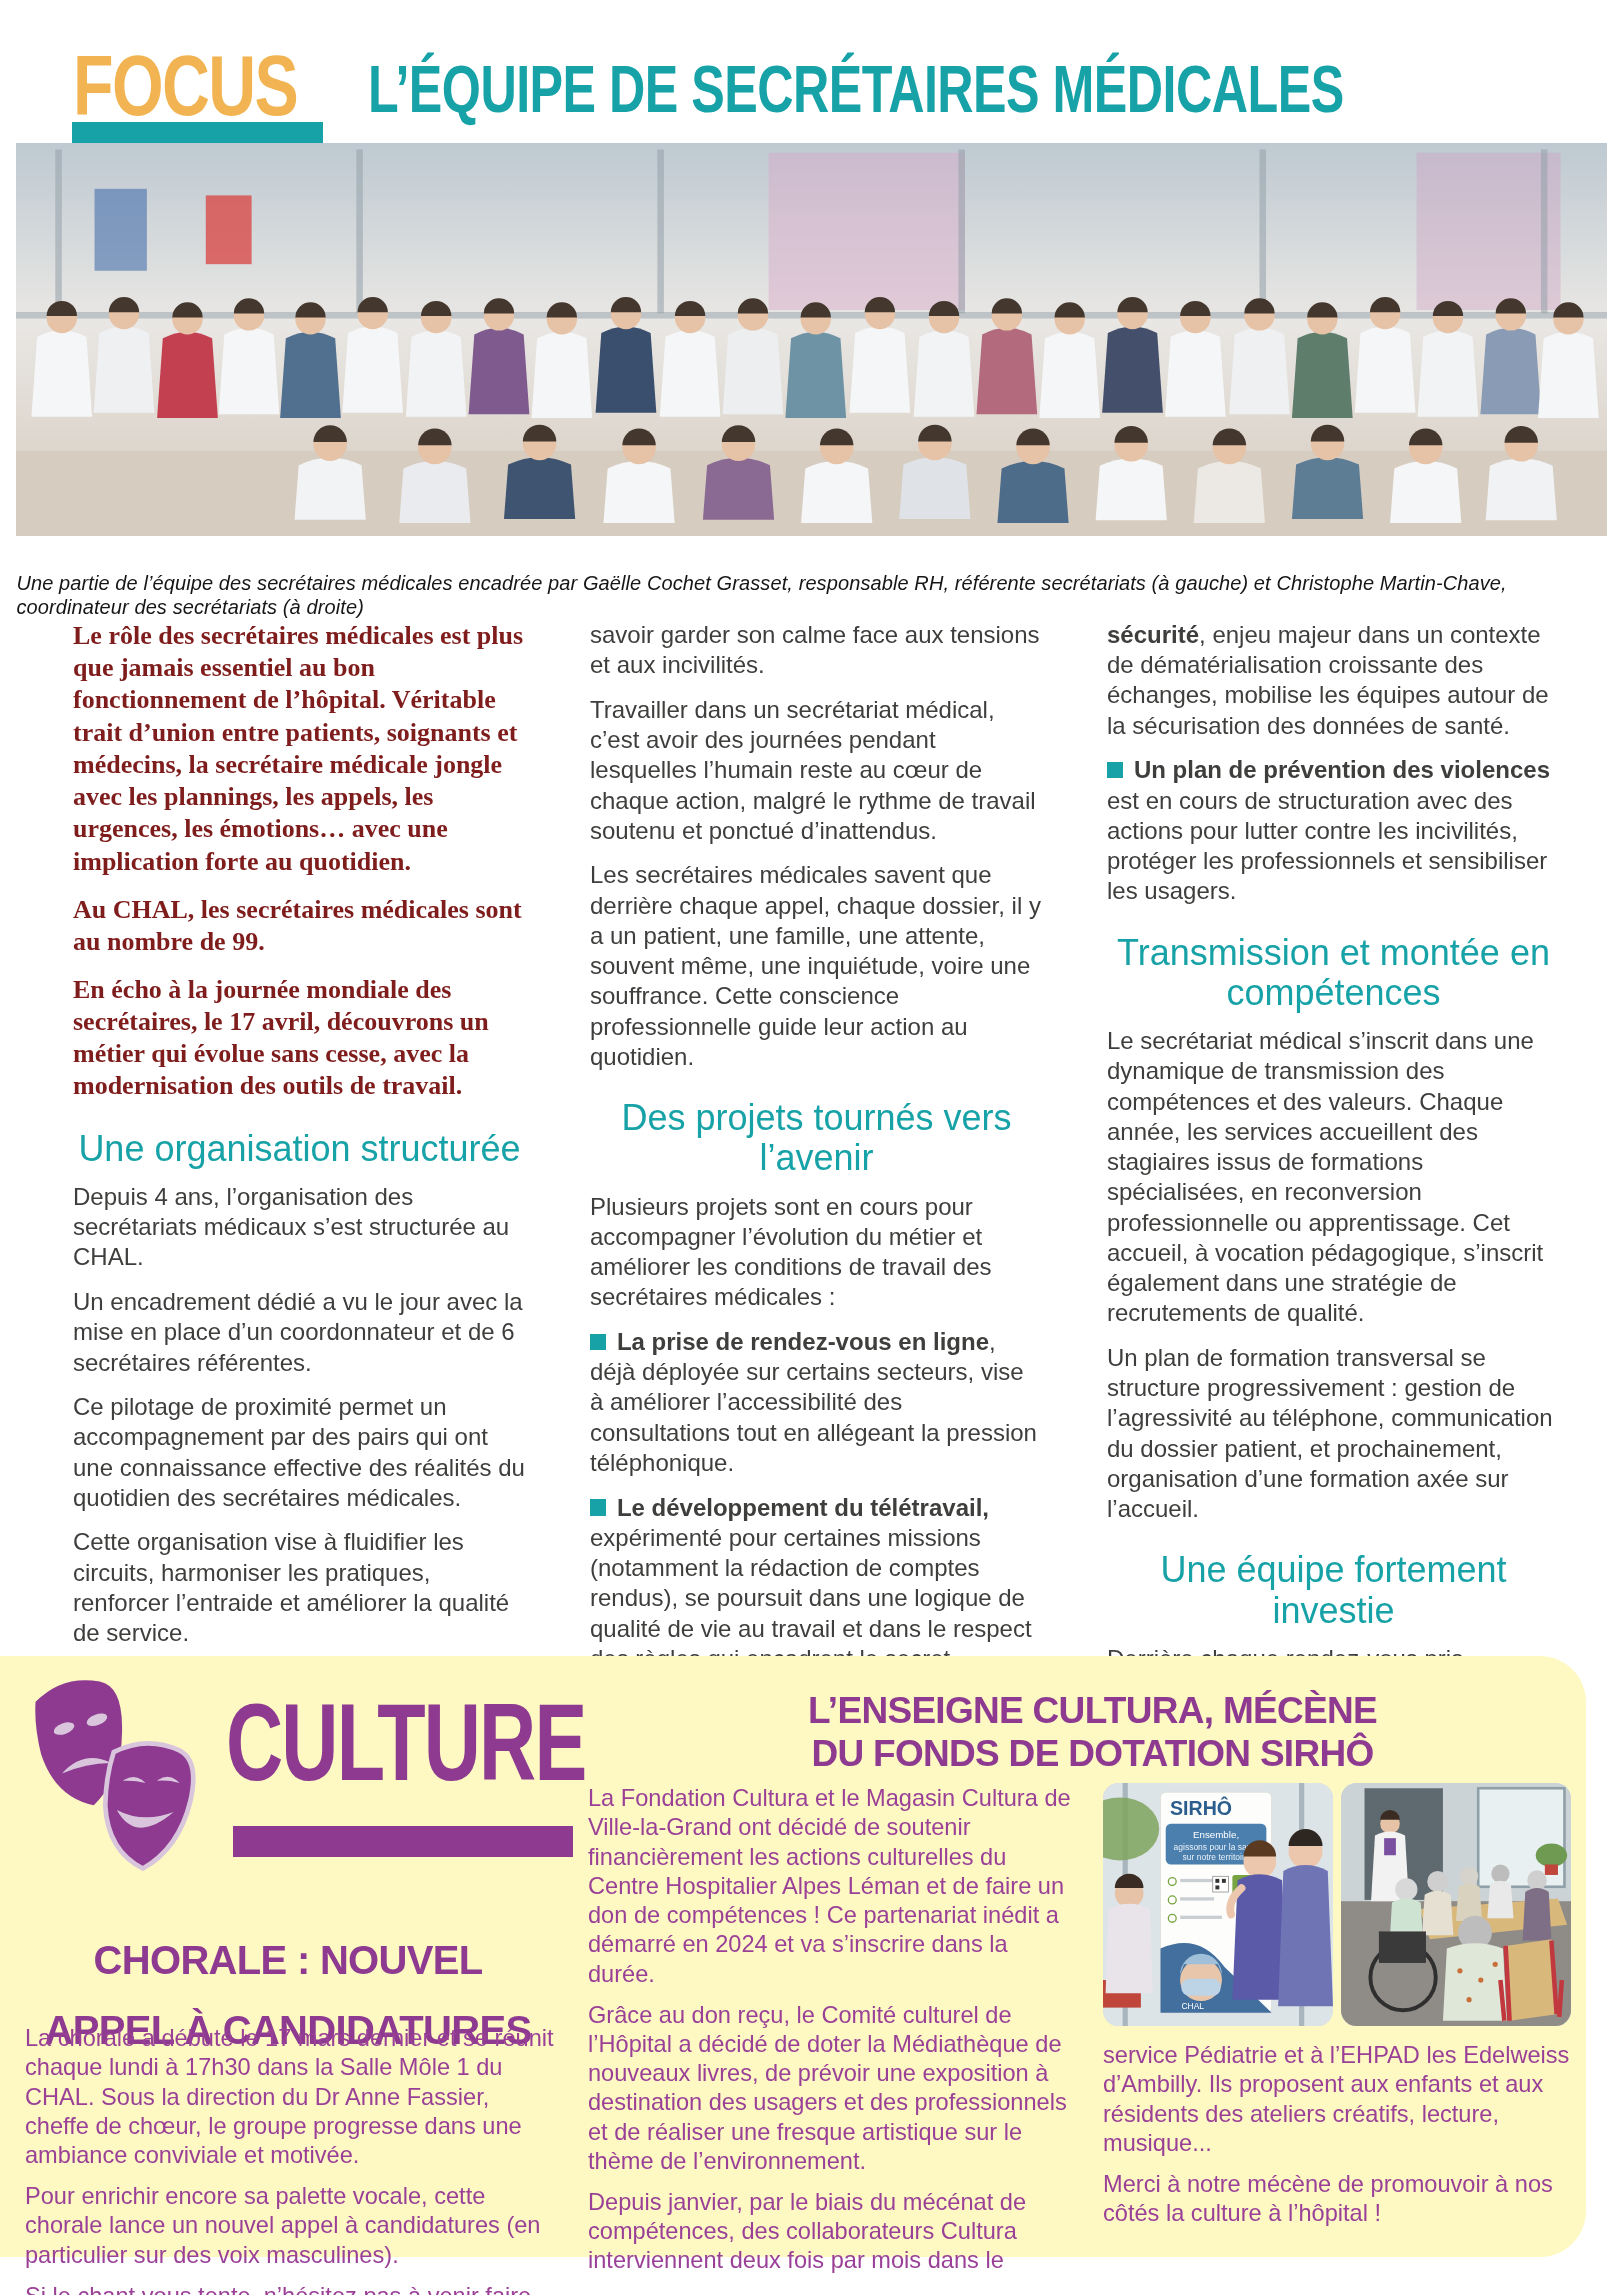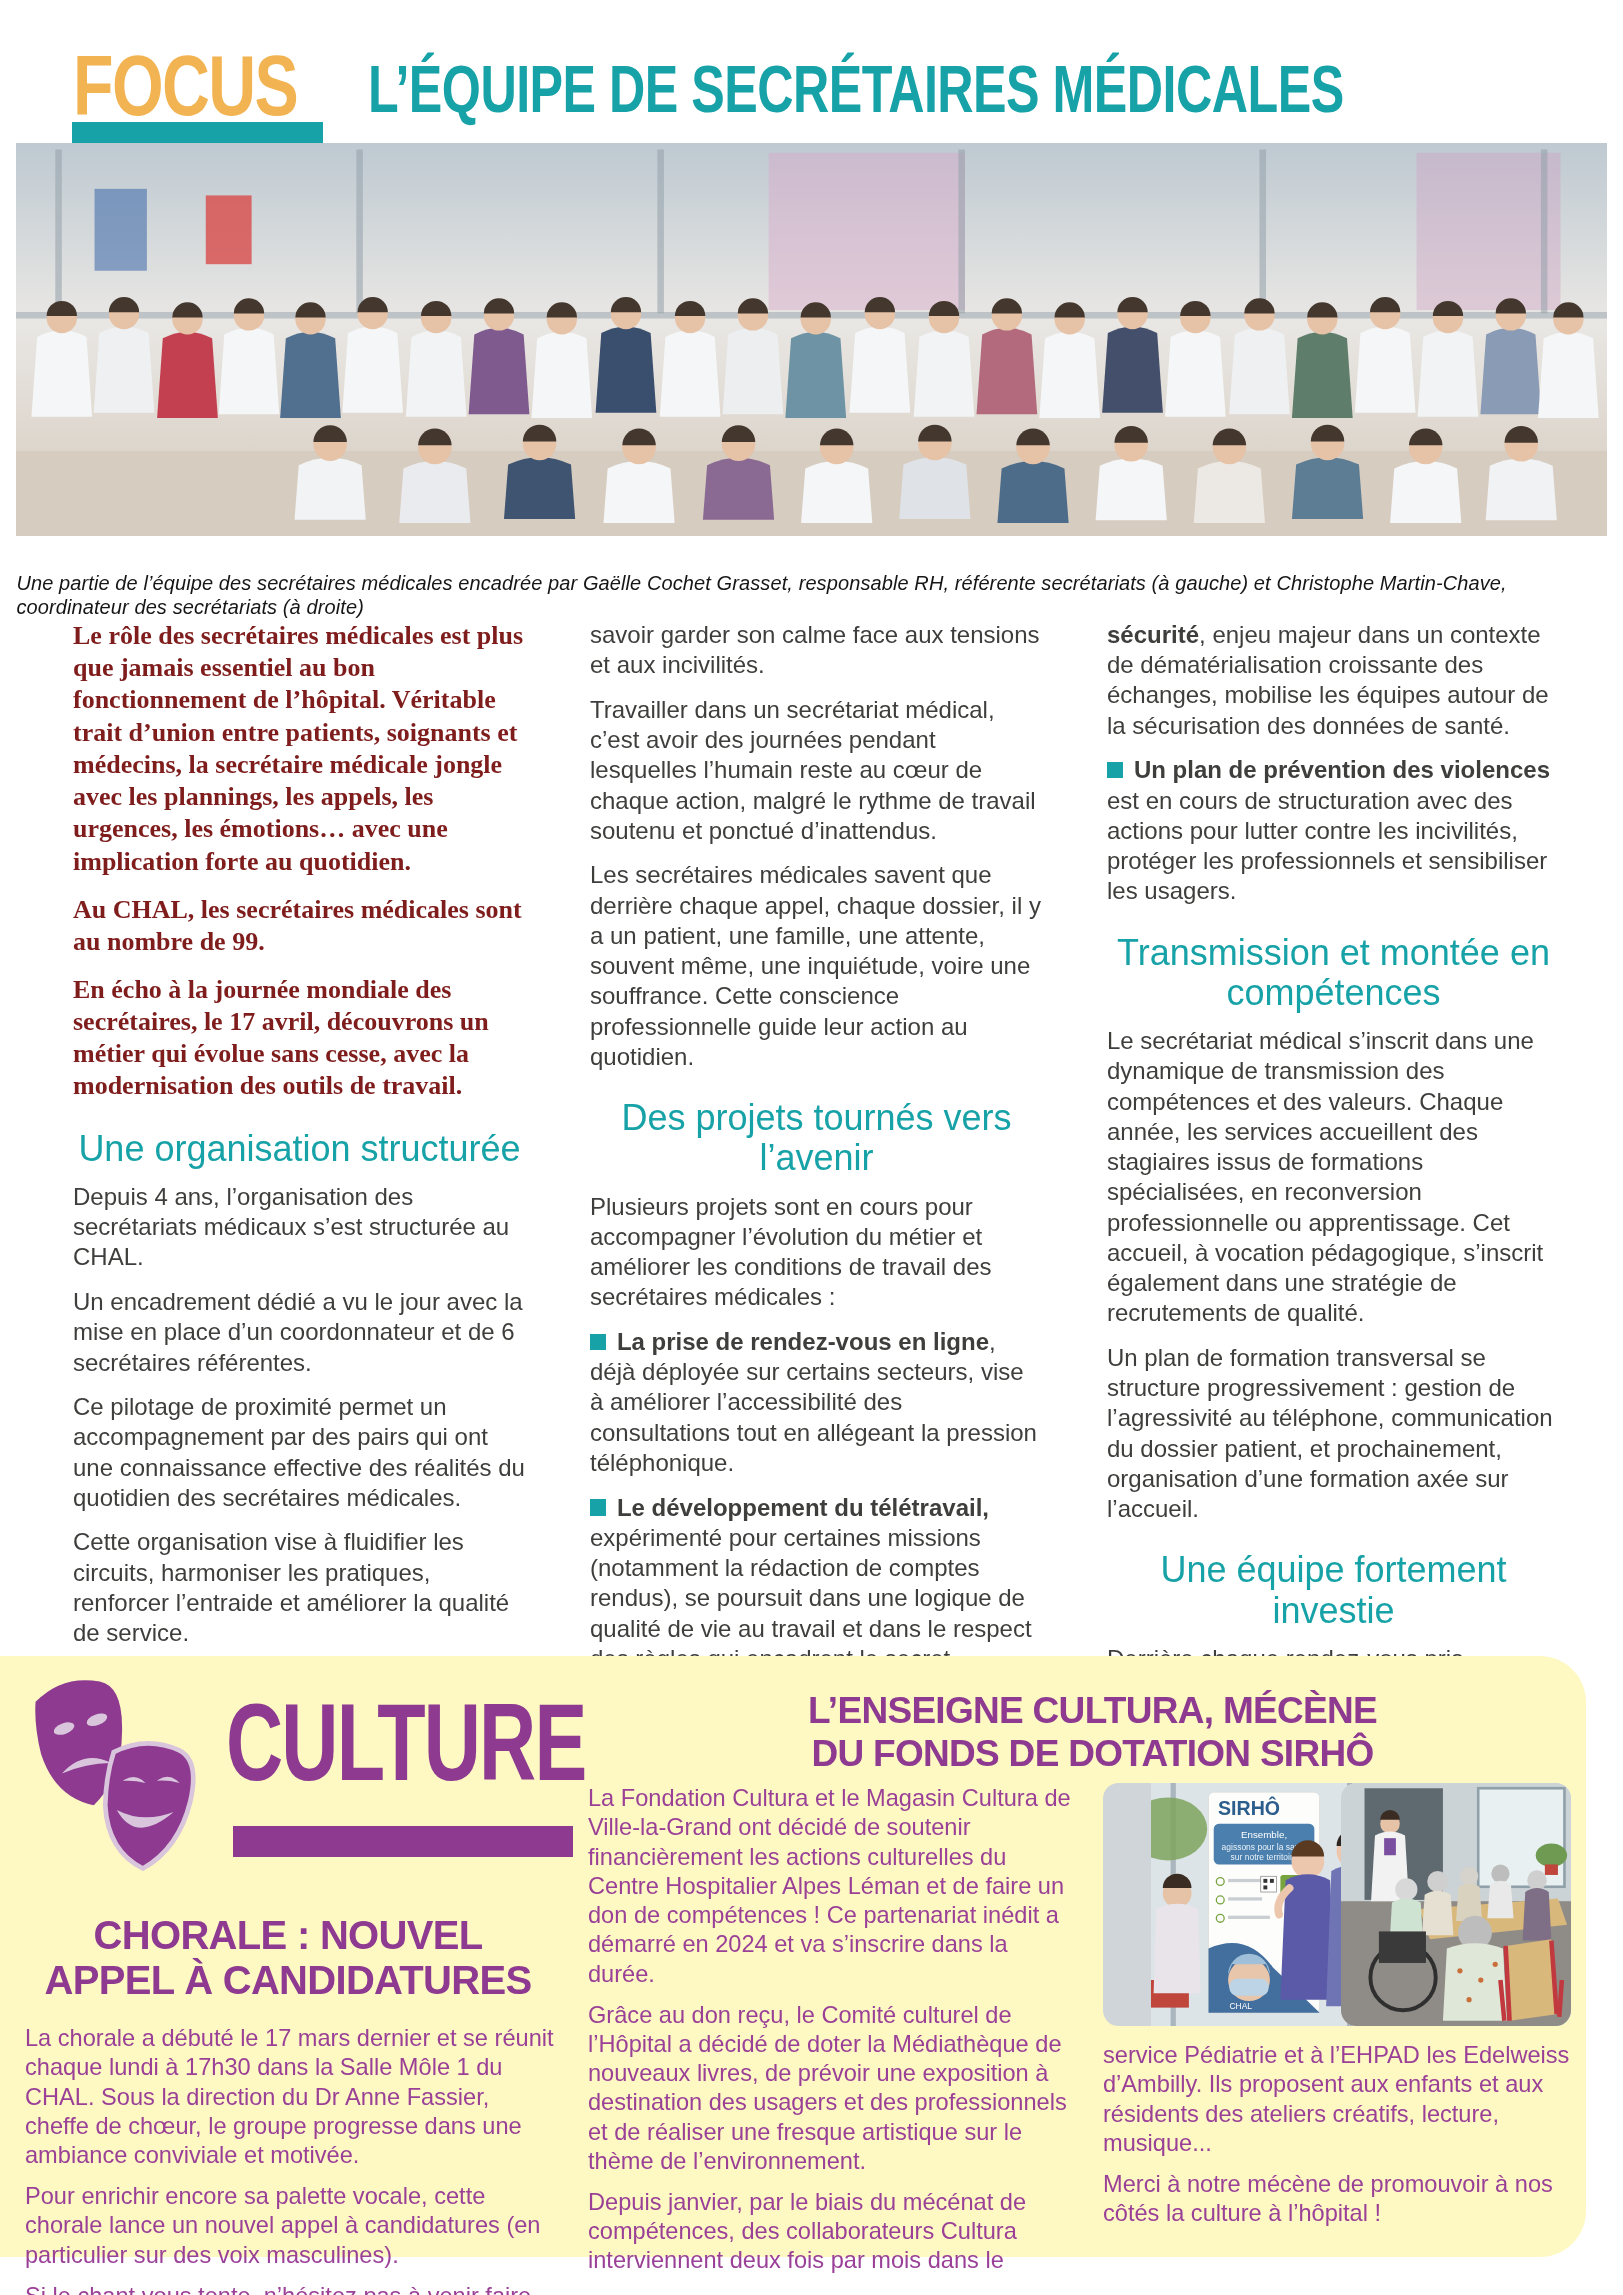--- a/index.html
+++ b/index.html
@@ -32,21 +32,21 @@
 
   
   .culture{left:0;top:1656px;width:1586px;height:601px;background:#fef9c3;
            border-radius:0 46px 46px 0;}
   .masks{left:19.6px;top:13px;width:203px;height:222px;}
   .culture-word{left:226px;top:31px;font-size:110px;font-weight:600;color:#8d3a90;line-height:1;
                 transform:scaleX(.72);transform-origin:left top;letter-spacing:-2.6px;}
   .culture-underline{left:233px;top:170px;width:340px;height:31px;background:#8d3a90;}
   .chorale-title{left:6.5px;top:257px;width:563px;text-align:center;color:#8d3a90;
                  font-weight:700;font-size:40px;line-height:1.12;letter-spacing:-0.7px;}
-  .chorale-title span{display:block;}
+  .chorale-title span{display:block;margin-top:25px;}
   .chorale-text{left:25px;top:368px;width:531px;}
   .purple-p{margin:0 0 11.8px 0;font-size:23.6px;line-height:1.24;color:#9a4097;}
   .cultura-head{left:576px;top:18.3px;width:1001px;text-align:center;color:#8d3a90;
                 font-weight:700;font-size:37px;line-height:1.16;letter-spacing:-0.7px;}
   .cultura-head span{display:block;}
   .cultura-text{left:588px;top:128px;width:489px;}
   .photo-card{top:127px;width:230px;height:243px;border-radius:15.7px;overflow:hidden;background:#cfd5d8;}
   .photo-1{left:1103px;} .photo-2{left:1341px;}
   .photo-card svg{display:block;width:100%;height:100%;}
   .cultura-right{left:1103px;top:385px;width:469px;}
@@ -204,21 +204,21 @@
     <span>L’ENSEIGNE CULTURA, MÉCÈNE</span>
     <span>DU FONDS DE DOTATION SIRHÔ</span>
   </h2>
 
   <div class="abs cultura-text">
     <p class="purple-p">La Fondation Cultura et le Magasin Cultura de Ville-la-Grand ont décidé de soutenir financièrement les actions culturelles du Centre Hospitalier Alpes Léman et de faire un don de compétences ! Ce partenariat inédit a démarré en 2024 et va s’inscrire dans la durée.</p>
     <p class="purple-p">Grâce au don reçu, le Comité culturel de l’Hôpital a décidé de doter la Médiathèque de nouveaux livres, de prévoir une exposition à destination des usagers et des professionnels et de réaliser une fresque artistique sur le thème de l’environnement.</p>
     <p class="purple-p">Depuis janvier, par le biais du mécénat de compétences, des collaborateurs Cultura interviennent deux fois par mois dans le</p>
   </div>
 
-  <figure class="abs photo-card photo-1" style="margin:0;padding-left:48px;">
+  <figure class="abs photo-card photo-1" style="margin:0;">
     <svg viewBox="0 0 352 370" preserveAspectRatio="none">
       <rect width="352" height="370" fill="#dde4e7"></rect>
       <rect x="30" y="0" width="8" height="370" fill="#aab6bd"></rect>
       <rect x="300" y="0" width="8" height="370" fill="#aab6bd"></rect>
       <ellipse cx="26" cy="70" rx="60" ry="48" fill="#7fa45e" opacity=".85"></ellipse>
       <rect x="0" y="300" width="58" height="42" fill="#c0463c"></rect>
       <rect x="88" y="14" width="170" height="336" rx="8" fill="#fdfdfc" stroke="#d8d8d2"></rect>
       <text x="150" y="48" text-anchor="middle" font-size="30" font-weight="bold" fill="#2b5e8c">SIRHÔ</text>
       <rect x="96" y="62" width="154" height="62" rx="8" fill="#4a7fae"></rect>
       <text x="173" y="84" text-anchor="middle" font-size="15" fill="#ffffff">Ensemble,</text>

